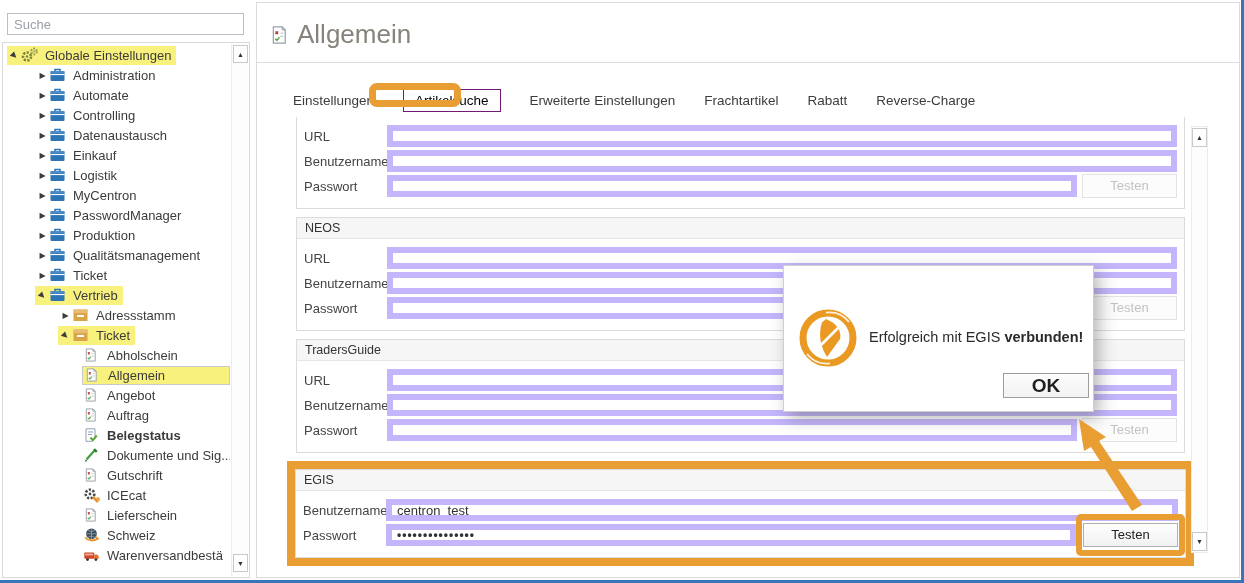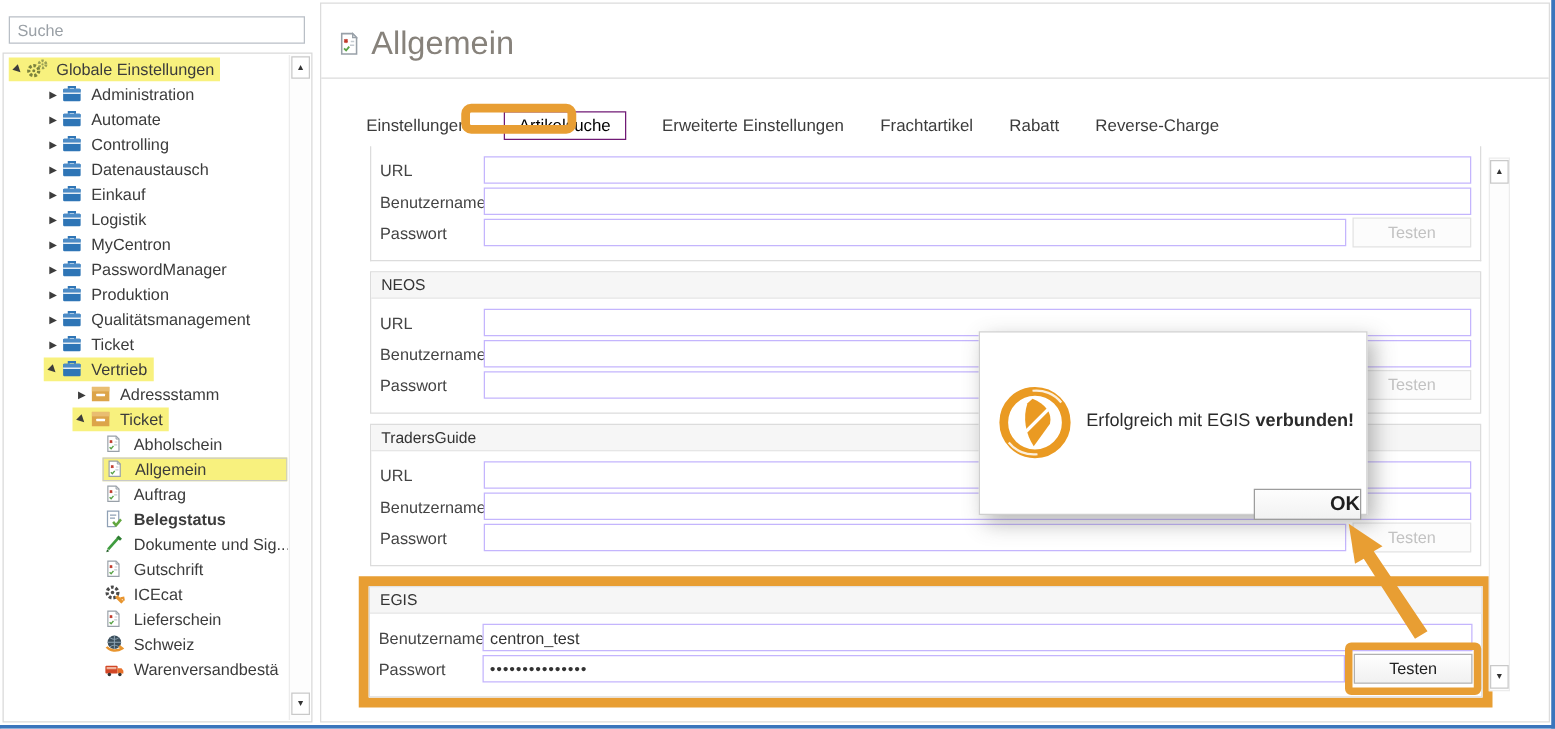--- a/index.html
+++ b/index.html
@@ -46,21 +46,21 @@
         border:7px solid var(--orange); border-radius:8px; z-index:15; pointer-events:none; }
 
   .sections{ position:absolute; left:39px; top:114px; width:889px; }
   .gbox{ border:1px solid var(--bd); margin-bottom:8px; background:#fff; }
   .gbox.nohead{ border-top:none; }
   .ghead{ height:21px; line-height:21px; background:#f6f6f6; border-bottom:1px solid #e6e6e6;
         font-size:12.5px; color:#333; padding:0 8px; }
   .grows{ padding:5px 0 8px; }
   .frow{ display:flex; align-items:center; margin:3px 7px; height:22px; }
   .flabel{ width:83px; flex:none; font-size:13px; color:#444; }
-  .finput{ flex:1; height:22px; border:1px solid #c4b5fd; padding:0 5px; font:13px "Liberation Sans",sans-serif; color:#333; outline:none; min-width:0; }
+  .finput{ flex:1; height:22px; border:6px solid #c4b5fd; padding:0 5px; font:13px "Liberation Sans",sans-serif; color:#333; outline:none; min-width:0; }
   .finput.short{ flex:none; width:690px; }
   .finput.masked{ font-weight:bold; letter-spacing:1px; font-size:12px; }
   .testbtn{ margin-left:auto; width:95px; height:24px; border:1px solid #e3e3e3; background:#fcfcfc;
         color:#c2c2c2; font-size:13px; text-align:center; line-height:22px; cursor:default; }
   .testbtn.enabled{ border-color:#b0b0b0; background:linear-gradient(#fefefe,#f1f1f1); color:#222; position:relative; }
   .testbtn.annotated::after{ content:""; position:absolute; left:-8px; right:-8px; top:-10px; bottom:-10px;
         border:6px solid var(--orange); border-radius:5px; }
   .orange-frame{ border:8px solid var(--orange); margin:3px -9px 0; }
   .orange-frame .gbox{ margin-bottom:0; border-top:1px solid var(--bd); }
 
@@ -68,22 +68,22 @@
   .csbtn{ position:absolute; left:0px; width:15px; height:19px; border:1px solid #c9c9c9; background:#fff;
         display:flex; align-items:center; justify-content:center; font-size:7px; color:#333; }
   .csbtn.up{ top:1px; } .csbtn.down{ bottom:1px; }
 
   
   .dialog{ position:absolute; left:783px; top:265px; width:311px; height:147px; background:#fff;
         border:1px solid #cfcfcf; box-shadow:5px 6px 16px rgba(90,90,90,.45); z-index:20; }
   .dialog-logo{ position:absolute; left:12px; top:40px; width:64px; height:64px; }
   .dialog-msg{ position:absolute; left:85px; top:63px; font-size:14.5px; color:#2b2b2b; }
   .ok-btn{ position:absolute; left:219px; top:107px; width:86px; height:25px; border:1px solid #9d9d9d;
-        background:linear-gradient(#fdfdfd,#f2f2f2); font-weight:bold; font-size:16px; color:#1e1e1e;
-        text-align:right; line-height:23px; cursor:default;margin-top:18px; }
+        background:linear-gradient(#fdfdfd,#f2f2f2); font-weight:bold; font-size:19px; color:#1e1e1e;
+        text-align:center; line-height:23px; cursor:default; }
 
   .arrow-overlay{ position:absolute; left:0; top:0; width:1244px; height:583px; z-index:30; pointer-events:none; }
 </style>
 </head>
 <body>
 
 <div class="frame-left"></div>
 
 <aside class="sidebar">
   <input class="search-input" type="text" placeholder="Suche" style="">
@@ -316,20 +316,34 @@
             <span class="ticon">
               <svg width="15" height="16" viewBox="0 0 16 16">
                 <path d="M3.5 1.5h7L13 4v10.5H3.5z" fill="#fff" stroke="#98a0a8"></path>
                 <path d="M10.5 1.5L13 4h-2.5z" fill="#dfe3e6" stroke="#98a0a8" stroke-width="0.8"></path>
                 <path d="M5.2 5.2l2 2M7.2 5.2l-2 2" stroke="#c0392b" stroke-width="1.2"></path>
                 <path d="M5 11l1.3 1.3 2-2.5" fill="none" stroke="#5aa348" stroke-width="1.2"></path>
                 <path d="M9.3 6.5h2.2M8.8 9h2.7" stroke="#c3cad0" stroke-width="1"></path>
               </svg>
             </span>
             <span>Allgemein</span>
+          </span>
+        </div>
+        <div class="trow" style="padding-left: 79px;">
+          <span class="twrap">
+            <span class="ticon">
+              <svg width="15" height="16" viewBox="0 0 16 16">
+                <path d="M3.5 1.5h7L13 4v10.5H3.5z" fill="#fff" stroke="#98a0a8"></path>
+                <path d="M10.5 1.5L13 4h-2.5z" fill="#dfe3e6" stroke="#98a0a8" stroke-width="0.8"></path>
+                <path d="M5.2 5.2l2 2M7.2 5.2l-2 2" stroke="#c0392b" stroke-width="1.2"></path>
+                <path d="M5 11l1.3 1.3 2-2.5" fill="none" stroke="#5aa348" stroke-width="1.2"></path>
+                <path d="M9.3 6.5h2.2M8.8 9h2.7" stroke="#c3cad0" stroke-width="1"></path>
+              </svg>
+            </span>
+            <span>Angebot</span>
           </span>
         </div>
         <div class="trow" style="padding-left: 79px;">
           <span class="twrap">
             <span class="ticon">
               <svg width="15" height="16" viewBox="0 0 16 16">
                 <path d="M3.5 1.5h7L13 4v10.5H3.5z" fill="#fff" stroke="#98a0a8"></path>
                 <path d="M10.5 1.5L13 4h-2.5z" fill="#dfe3e6" stroke="#98a0a8" stroke-width="0.8"></path>
                 <path d="M5.2 5.2l2 2M7.2 5.2l-2 2" stroke="#c0392b" stroke-width="1.2"></path>
                 <path d="M5 11l1.3 1.3 2-2.5" fill="none" stroke="#5aa348" stroke-width="1.2"></path>

